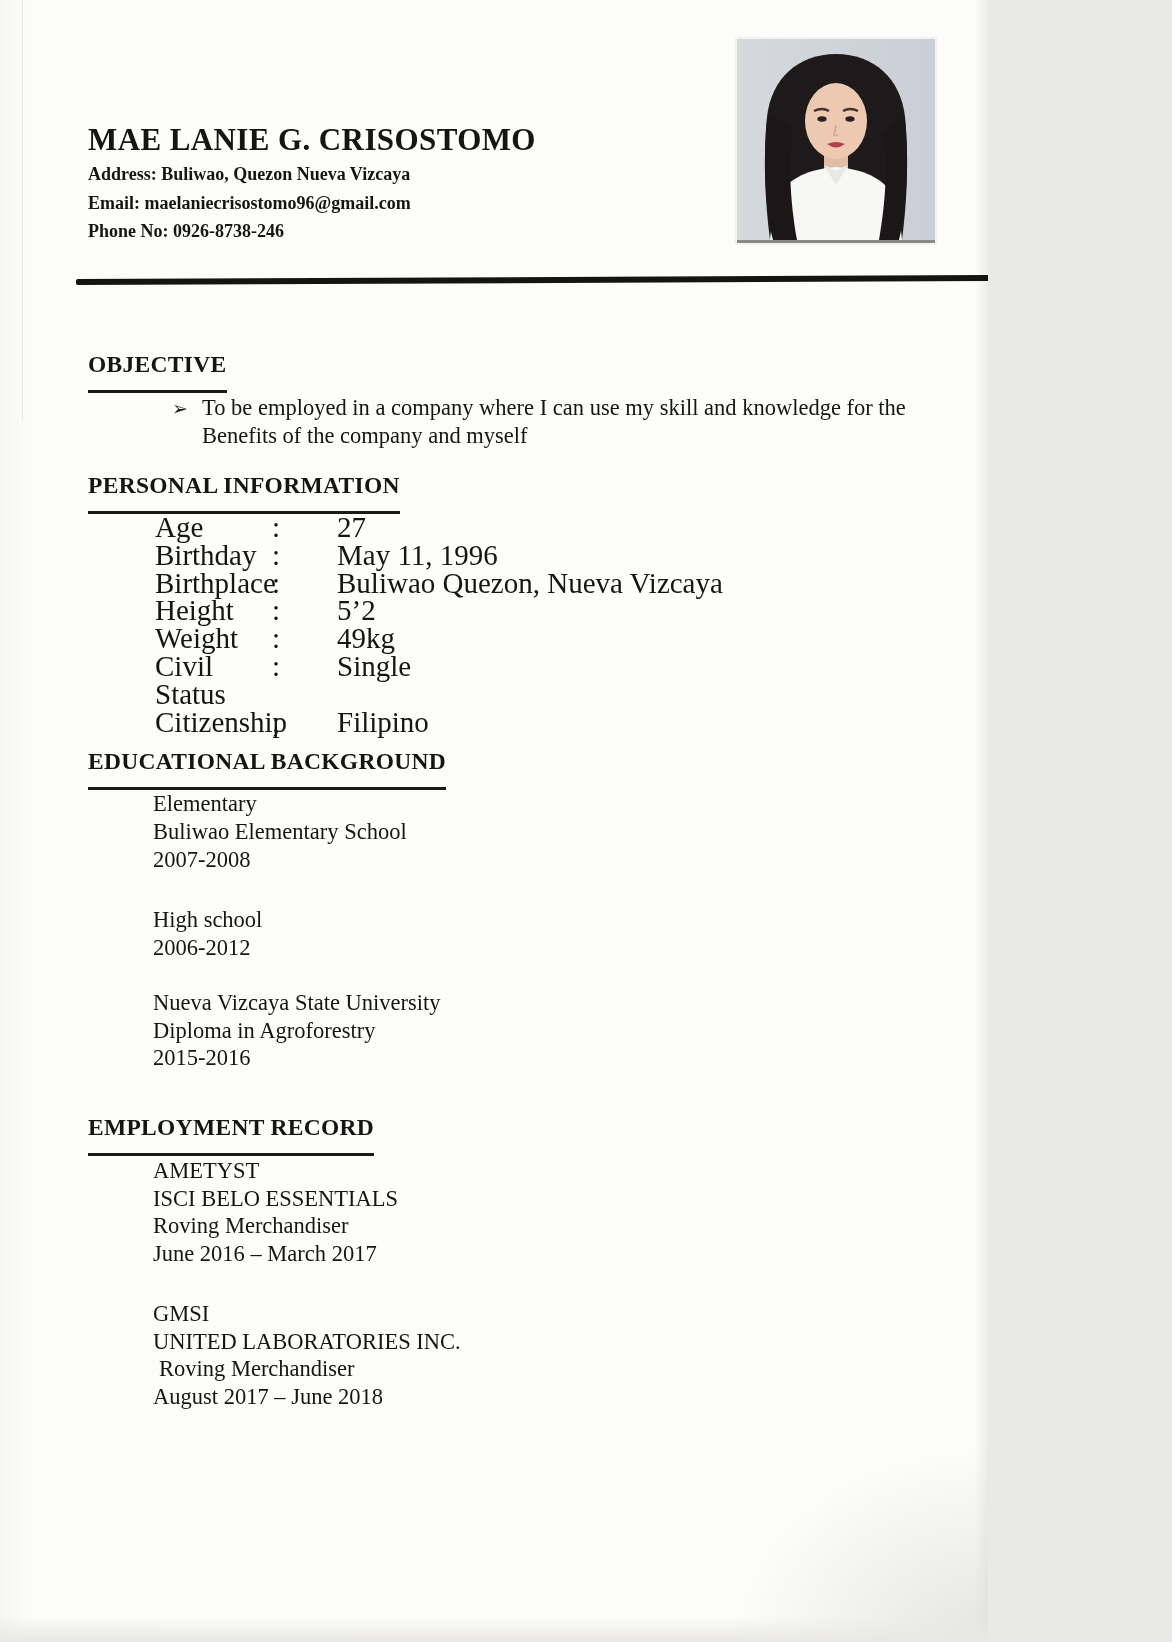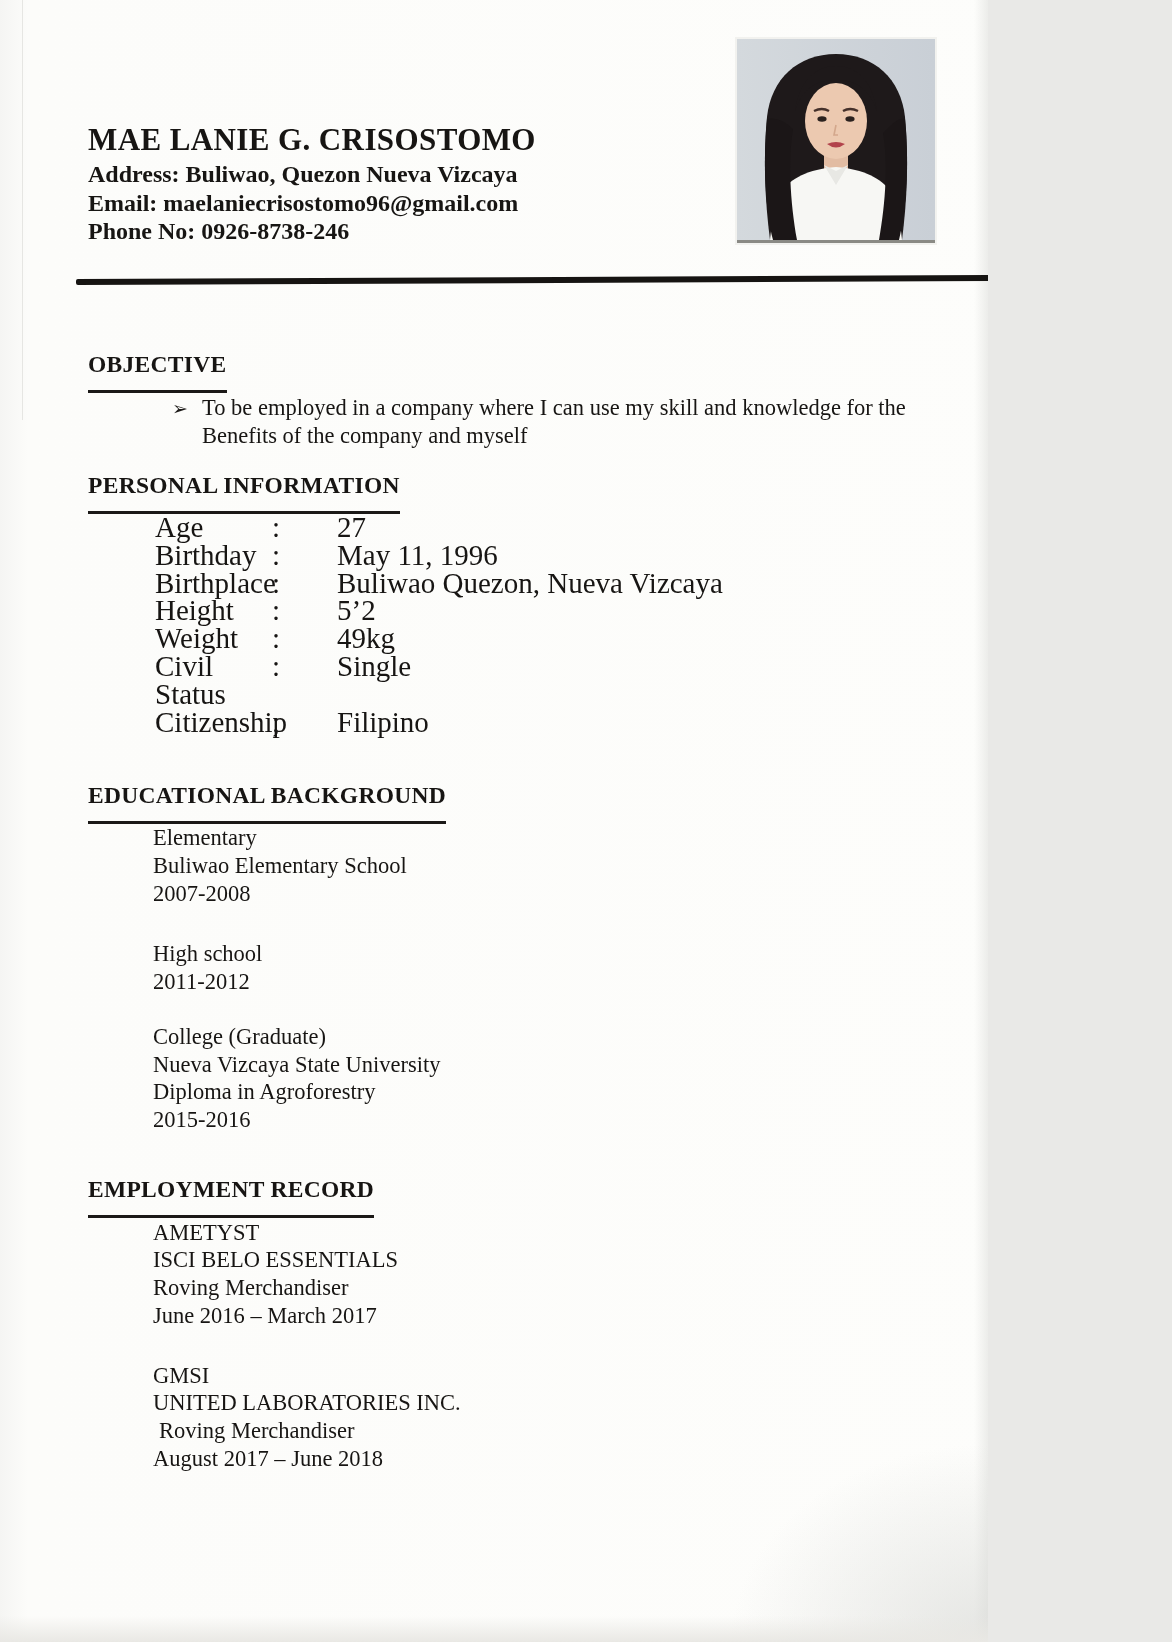--- a/index.html
+++ b/index.html
@@ -33,21 +33,21 @@
     background: radial-gradient(ellipse at 100% 100%, rgba(218,219,216,0.7), rgba(218,219,216,0) 70%);
   }
 
   
   .header-name {
     position: absolute; left: 88px; top: 122px;
     font-size: 31px; font-weight: bold; letter-spacing: 0.4px;
   }
   .header-contact {
     position: absolute; left: 88px; top: 160px;
-    font-size: 24px; font-weight: bold; line-height: 28.5px;
+    font-size: 18px; font-weight: bold; line-height: 28.5px;
   }
   .photo {
     position: absolute; left: 737px; top: 39px;
     width: 198px; height: 201px;
     background: #cdd3d9;
     border-bottom: 3px solid #8a8a85;
     box-shadow: 0 0 0 2px #f2f2ef;
   }
   .photo svg { display: block; width: 100%; height: 100%; }
 
@@ -66,21 +66,21 @@
   .section-heading {
     font-size: 23.5px; font-weight: bold; letter-spacing: 0.3px;
     line-height: 25px;
   }
   .section-heading > span {
     display: inline-block;
     border-bottom: 3px solid #1b1917;
     padding-bottom: 13px;
   }
   .h-personal   { margin-top: 24px; }
-  .h-education  { margin-top: 47px; }
+  .h-education  { margin-top: 13px; }
   .h-employment { margin-top: 43px; }
 
   .obj-row {
     display: flex; margin-top: 1px; padding-left: 84px;
   }
   .obj-bullet { width: 30px; font-size: 19px; padding-top: 3px; color: #1c1a18; }
   .obj-text   { font-size: 22.5px; line-height: 27.5px; width: 820px; }
 
   .pi-rows { margin-top: 0; }
   .pi-row  {
@@ -213,24 +213,23 @@
     <div class="section-heading h-education">
       <span>EDUCATIONAL BACKGROUND</span>
     </div>
     <div class="entry edu-1">
       <div>Elementary</div>
       <div>Buliwao Elementary School</div>
       <div>2007-2008</div>
     </div>
     <div class="entry edu-2">
       <div>High school</div>
-      <div>2011-2012</div>
+      <div>2006-2012</div>
     </div>
     <div class="entry edu-3">
-      <div>College (Graduate)</div>
       <div>Nueva Vizcaya State University</div>
       <div>Diploma in Agroforestry</div>
       <div>2015-2016</div>
     </div>
 
     <div class="section-heading h-employment">
       <span>EMPLOYMENT RECORD</span>
     </div>
     <div class="entry emp-1">
       <div>AMETYST</div>

